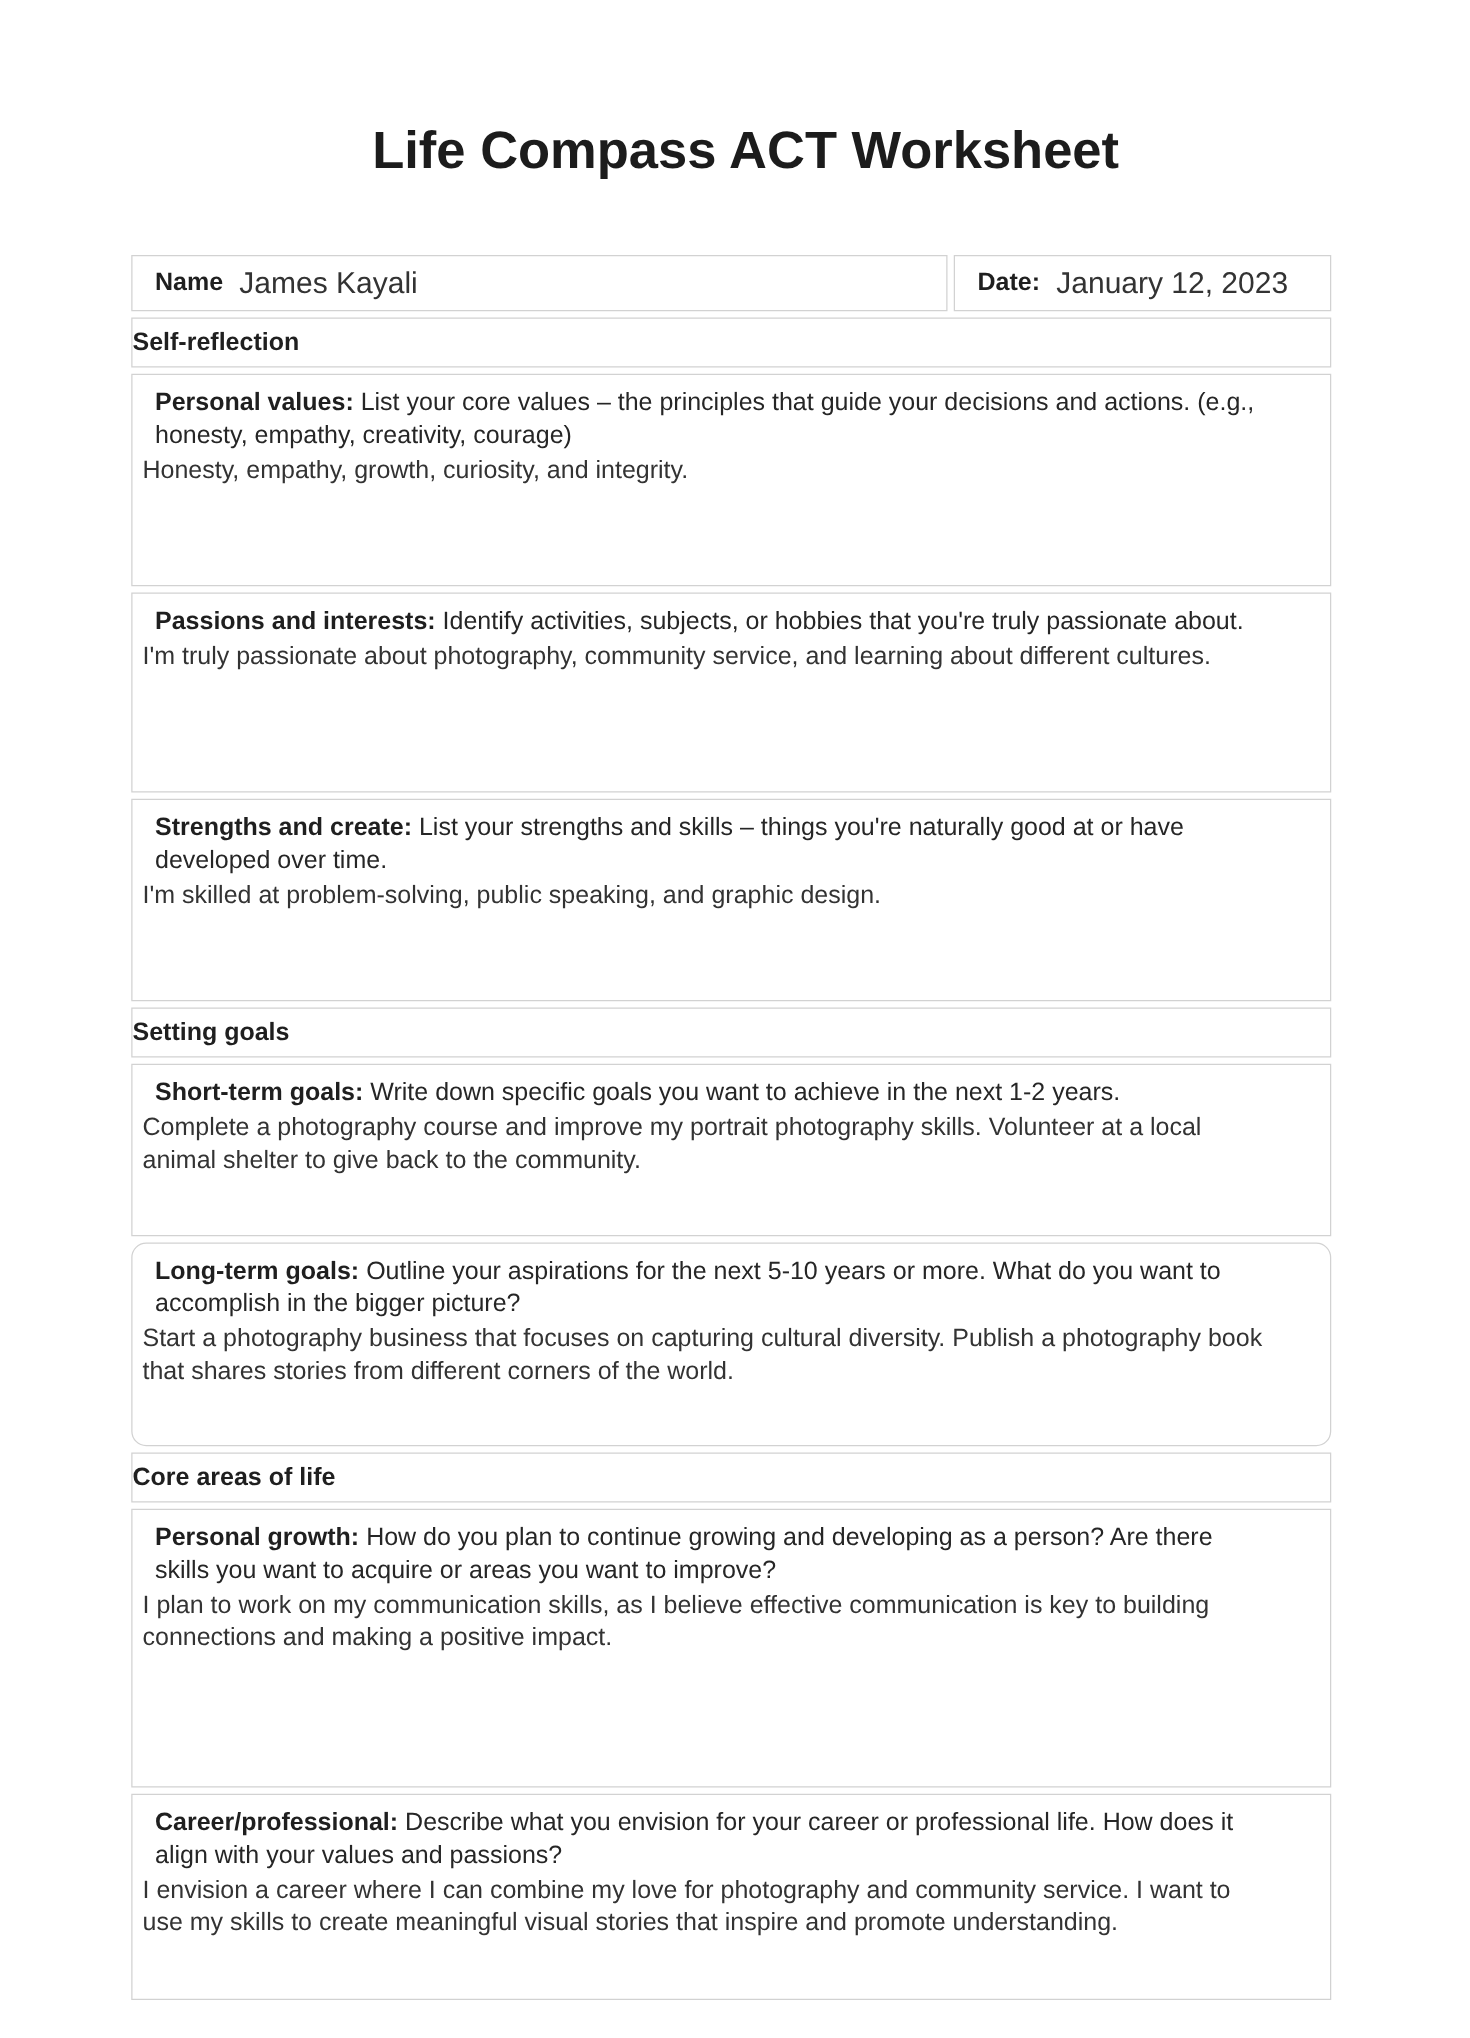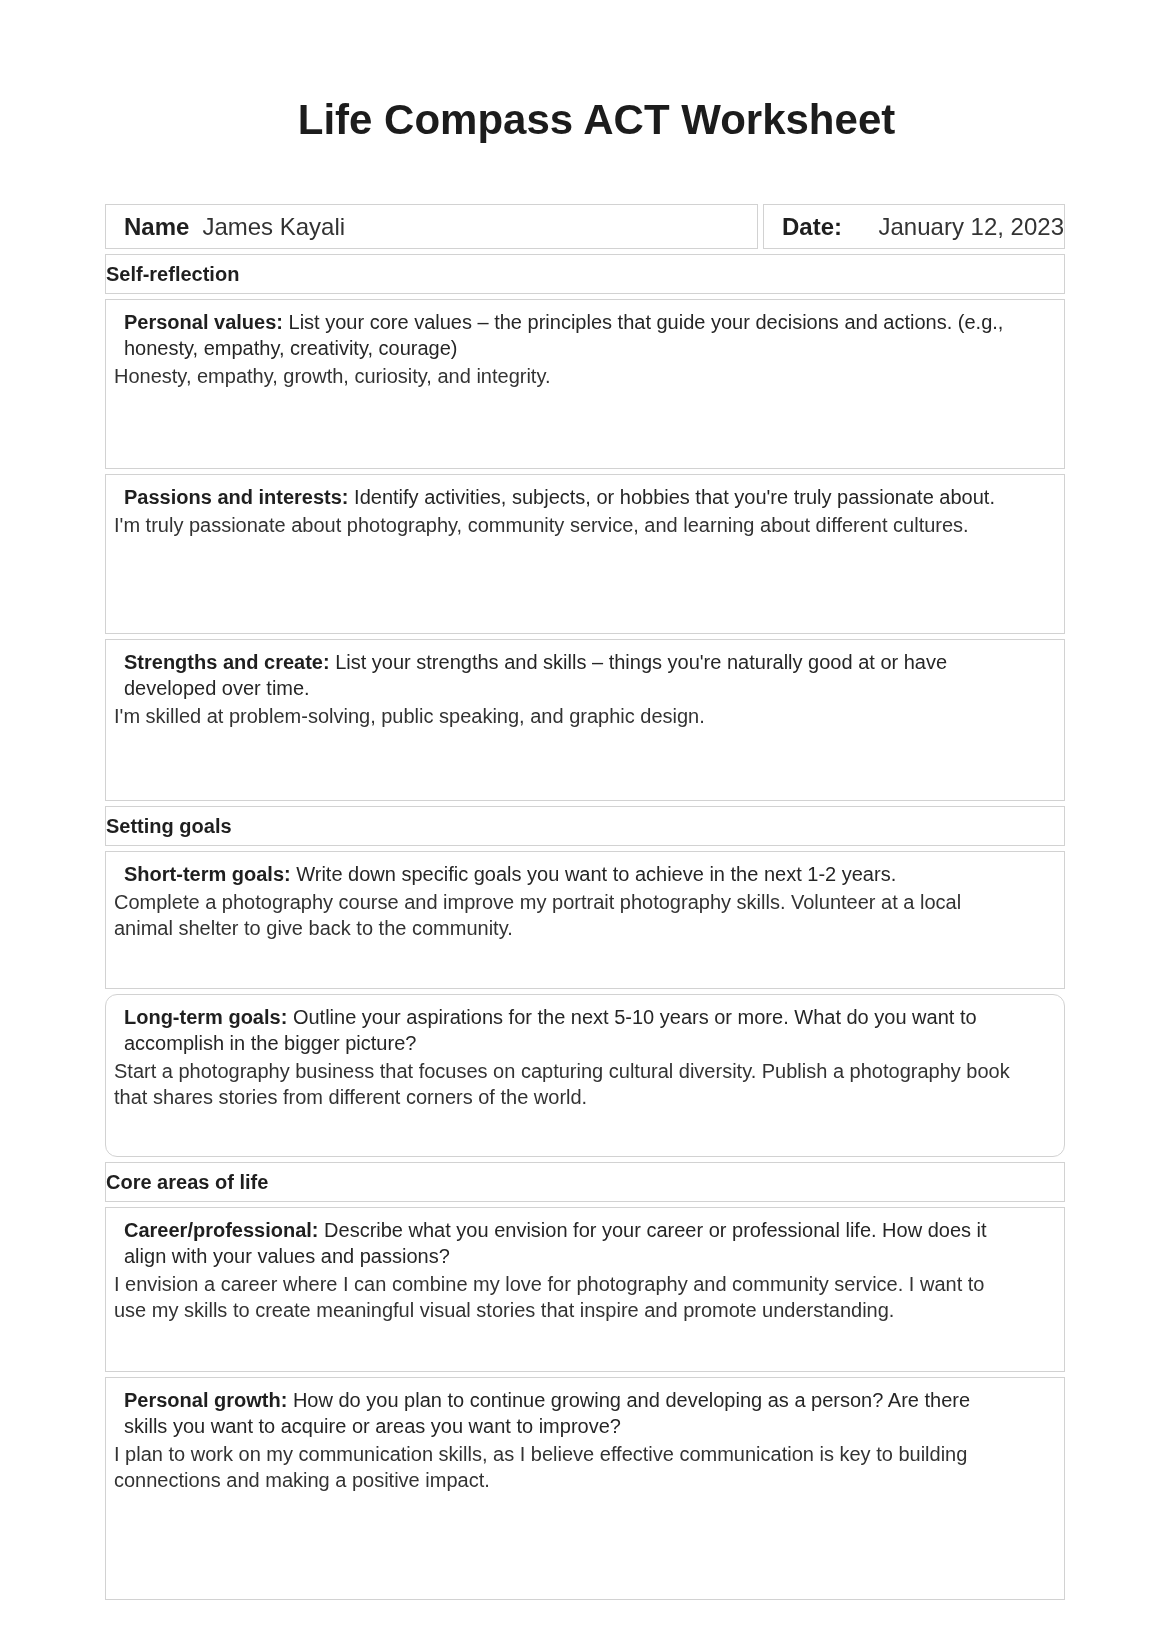--- a/index.html
+++ b/index.html
@@ -39,22 +39,22 @@
     box-sizing: border-box;
     width: 100%;
   }
   .field-row {
     display: flex;
     align-items: center;
     padding-left: 18px;
     gap: 13px;
   }
   .name-cell { width: 653px; flex: 0 0 653px; min-height: 45px; }
-  .date-cell { flex: 1; min-height: 45px; justify-content: space-between; }
-  .lbl { font-weight: bold; font-size: 24px; color: #1f1f1f; }
+  .date-cell { flex: 1; min-height: 45px; }
+  .lbl { font-weight: bold; font-size: 20px; color: #1f1f1f; }
   .val { font-size: 24px; color: #333333; }
   .header-cell {
     display: flex;
     align-items: center;
     min-height: 40px;
     font-weight: bold;
     font-size: 20px;
     color: #1f1f1f;
   }
   .q-cell {
@@ -162,33 +162,33 @@
       </div>
     </div>
 
     <div class="row">
       <div class="cell header-cell">
         <span>Core areas of life</span>
       </div>
     </div>
 
     <div class="row">
+      <div class="cell q-cell h-q7">
+        <div class="prompt">
+          <span class="q-label">Personal growth:</span>
+          <span class="q-desc">How do you plan to continue growing and developing as a person? Are there skills you want to acquire or areas you want to improve?</span>
+        </div>
+        <div class="answer">I plan to work on my communication skills, as I believe effective communication is key to building connections and making a positive impact.</div>
+      </div>
+    </div>
+
+    <div class="row">
       <div class="cell q-cell h-q6">
         <div class="prompt">
           <span class="q-label">Career/professional:</span>
           <span class="q-desc">Describe what you envision for your career or professional life. How does it align with your values and passions?</span>
         </div>
         <div class="answer">I envision a career where I can combine my love for photography and community service. I want to use my skills to create meaningful visual stories that inspire and promote understanding.</div>
       </div>
     </div>
 
-    <div class="row">
-      <div class="cell q-cell h-q7">
-        <div class="prompt">
-          <span class="q-label">Personal growth:</span>
-          <span class="q-desc">How do you plan to continue growing and developing as a person? Are there skills you want to acquire or areas you want to improve?</span>
-        </div>
-        <div class="answer">I plan to work on my communication skills, as I believe effective communication is key to building connections and making a positive impact.</div>
-      </div>
-    </div>
-
   </div>
 </div>
 
 </body></html>

